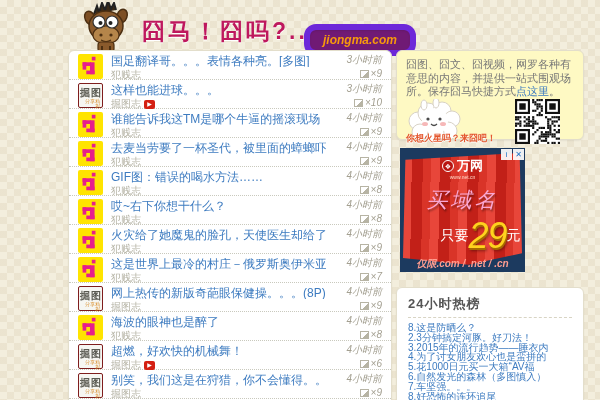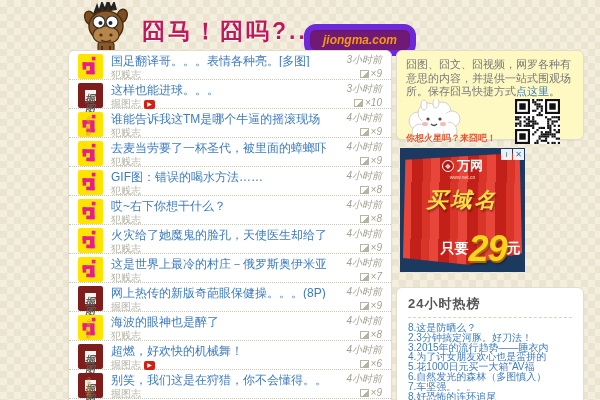--- a/index.html
+++ b/index.html
@@ -26,22 +26,22 @@
     font-size:12px; font-weight:bold; font-style:italic; color:#f79a0c; cursor:pointer; }
 
   
   .panel { position:absolute; left:68px; top:50px; width:324px; height:360px;
     background:#fff; border:1px solid #e3decb; border-radius:6px;
     box-shadow:0 1px 2px rgba(0,0,0,.06); overflow:hidden; }
   .row { display:flex; padding:2px 9px 0 9px; height:29px; border-bottom:1px dotted #c9c9bd;
     align-items:flex-start; }
   .thumb { flex:none; width:25px; height:25px; margin-top:1px; border-radius:2px; cursor:pointer; }
   .thumb.fj { background:#ffe400; }
-  .thumb.jue { background:#f6f6f2; border:7px solid #7f1d1d; text-align:left;
-    color:#5a5a52; line-height:1; padding-top:4px;font-style:italic; }
+  .thumb.jue { background:#f6f6f2; border:1px solid #7f1d1d; text-align:right;
+    color:#5a5a52; line-height:1; padding-top:4px; }
   .jue-main { font-size:10px; font-weight:bold; letter-spacing:1px; display:block; }
   .jue-sub  { font-size:6px; color:#d98f2e; display:block; transform:scale(.85); }
   .mid { flex:1; min-width:0; padding-left:8px; padding-top:2px; }
   .ptitle { display:block; font-size:12px; line-height:12px; color:#3d7bc0; text-decoration:none;
     white-space:nowrap; overflow:hidden; cursor:pointer; }
   .pauth { font-size:10px; line-height:10px; color:#b3b1a2; margin-top:3px; display:flex; align-items:center; gap:3px; }
   .vicon { display:inline-block; width:11px; height:9px; background:#d42013; border-radius:2px;
     color:#fff; font-size:6px; line-height:9px; text-align:center; }
   .rcol { flex:none; width:56px; text-align:right; padding-top:2px;font-style:italic; }
   .ptime { font-size:10px; line-height:10px; color:#a39f90; }
@@ -67,23 +67,23 @@
     background:#1c3a5f; overflow:hidden; cursor:pointer; }
   .curtain { position:absolute; left:3px; top:5px; width:119px; height:114px;
     background:repeating-linear-gradient(91deg,#e8463a 0 9px,#c22018 9px 20px,#d93428 20px 28px);
     clip-path:polygon(2% 6%, 98% 0, 100% 88%, 55% 98%, 0 92%); }
   .ad-inner { position:absolute; inset:0; text-align:center; }
   .ad-logo { margin-top:9px; display:flex; justify-content:center; align-items:center; gap:3px; }
   .wn-ico { width:12px; height:12px; background:#b81510; border:1px solid #fff; border-radius:50%;
     color:#fff; font-size:7px; line-height:11px; }
   .wn-name { color:#fff; font-weight:bold; font-size:13px; }
   .wn-url { font-size:5px; color:#ffd9c8; line-height:5px; }
-  .ad-headline { margin-top:6px; color:#fde047; font-size:21px; font-weight:bold; font-style:italic;
+  .ad-headline { margin-top:6px; color:#f9a8d4; font-size:21px; font-weight:normal; font-style:italic;
     letter-spacing:3px; text-shadow:1px 2px 2px rgba(0,0,0,.4); }
-  .ad-price { margin-top:14px; color:#fff; font-weight:bold;padding-left:36px; }
+  .ad-price { margin-top:1px; color:#fff; font-weight:normal;padding-left:36px; }
   .ad-price .pre, .ad-price .suf { font-size:14px; vertical-align:8px; }
   .ad-price .num { font-size:36px; font-style:italic; color:#ffd21e;
     text-shadow:1px 2px 0 #a66a00, 2px 3px 3px rgba(0,0,0,.4); letter-spacing:-1px; }
   .ad-note { margin-top:0px; font-size:10px; font-weight:bold; font-style:italic; color:#ff9d90; }
   .adchoices { position:absolute; top:1px; right:1px; display:flex; gap:1px; }
   .adchoices span { width:11px; height:11px; background:rgba(255,255,255,.92); color:#1a73c8;
     font-size:8px; line-height:11px; text-align:center; cursor:pointer; }
 
   
   .hotbox { position:absolute; left:396px; top:287px; width:188px; height:150px;

